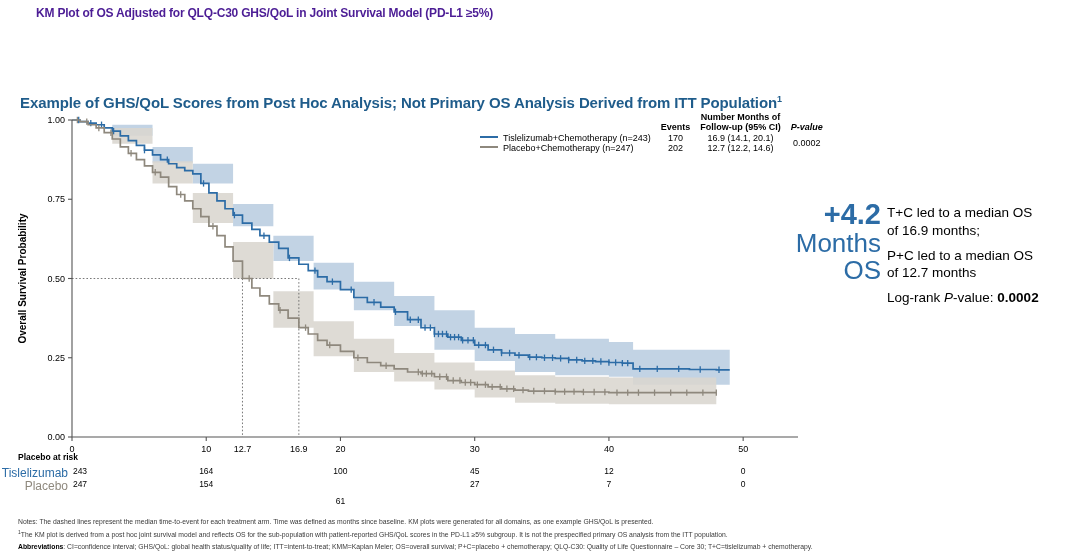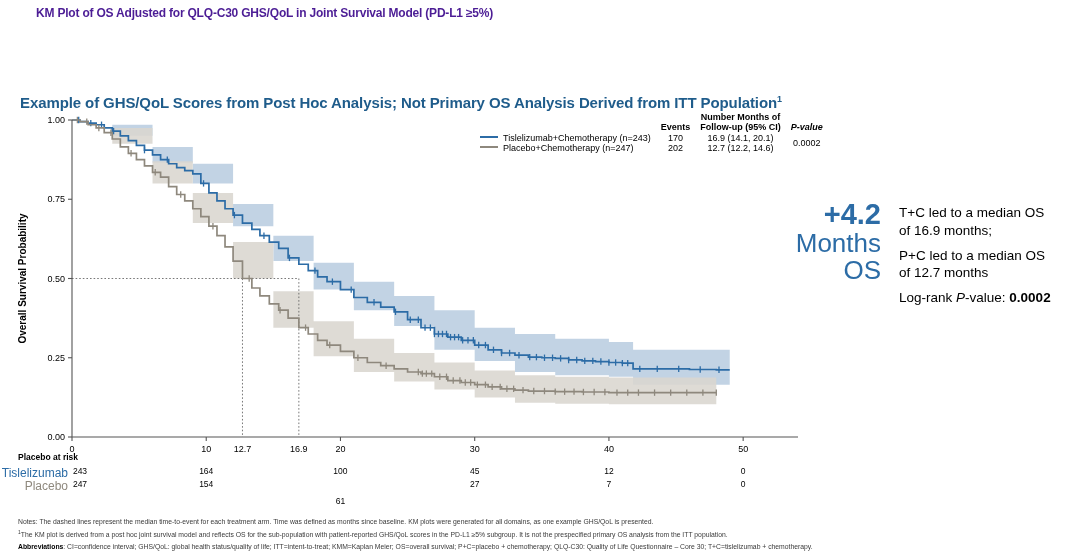--- a/index.html
+++ b/index.html
@@ -32,21 +32,21 @@
   .legend th{font-weight:bold;padding:0 5px;text-align:center;vertical-align:bottom;line-height:1.15;}
   .legend td{padding:0 5px;text-align:center;white-space:nowrap;}
   .legend td.lbl{text-align:left;padding-left:2px;}
   .legend .swatch{display:inline-block;width:18px;height:0;border-top:2px solid #000;
                   vertical-align:middle;margin-right:5px;margin-bottom:2px;}
   .legend .sw-blue{border-top-color:#2c6ca6;}
   .legend .sw-gray{border-top-color:#8e887d;}
   .legend .pv{font-style:italic;margin-left:27px;}
 
   
-  .callout{position:absolute;left:795px;top:200px;width:285px;display:flex;gap:18px;}
+  .callout{position:absolute;left:795px;top:200px;width:285px;display:flex;gap:6px;}
   .callout .big{
     width:86px;text-align:right;color:#2c6ca6;line-height:1.0;flex:0 0 auto;
   }
   .callout .big .n{font-size:29px;font-weight:bold;display:block;}
   .callout .big .m{font-size:26px;display:block;margin-top:1px;}
   .callout .big .os{font-size:26px;display:block;margin-top:1px;}
   .callout .txt{font-size:13.5px;line-height:1.32;color:#000;padding-top:4px;}
   .callout .txt p{margin:0 0 7px 0;}
   .callout .txt p:last-child{margin-bottom:0;}
   .callout .txt .ital{font-style:italic;}

